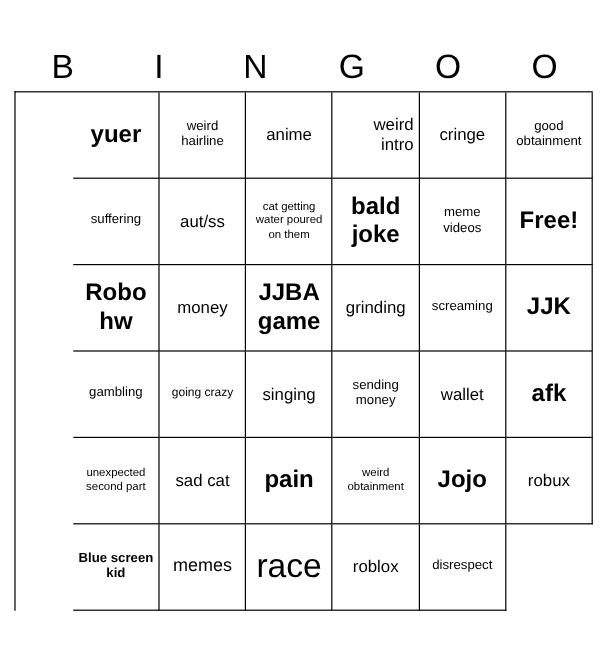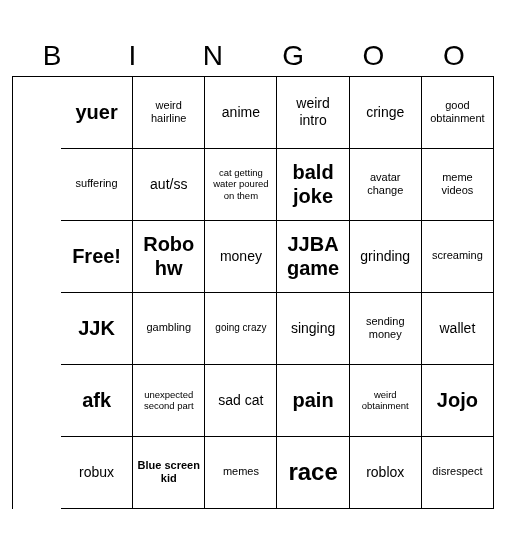--- a/index.html
+++ b/index.html
@@ -58,28 +58,27 @@
       <div class="bingo-header-cell">N</div>
       <div class="bingo-header-cell">G</div>
       <div class="bingo-header-cell">O</div>
       <div class="bingo-header-cell">O</div>
     </div>
   <div class="bingo-grid">
 
   <div class="bingo-cell" style="font-size: 20px; font-weight: bold;">yuer</div>
       <div class="bingo-cell" style="font-size: 11px;">weird hairline</div>
       <div class="bingo-cell" style="font-size: 14px;">anime</div>
-      <div class="bingo-cell" style="font-size: 14px;">weird intro</div>
+      <div class="bingo-cell" style="font-size: 14px; text-align: right;">weird intro</div>
       <div class="bingo-cell" style="font-size: 14px;">cringe</div>
       <div class="bingo-cell" style="font-size: 11px;">good obtainment</div>
       <div class="bingo-cell" style="font-size: 11px;">suffering</div>
       <div class="bingo-cell" style="font-size: 14px; text-align: center;">aut/ss</div>
       <div class="bingo-cell" style="font-size: 9.5px;">cat getting water poured on them</div>
       <div class="bingo-cell" style="font-size: 20px; font-weight: bold;">bald joke</div>
-      <div class="bingo-cell" style="font-size: 11px;">avatar change</div>
       <div class="bingo-cell" style="font-size: 11px;">meme videos</div>
       <div class="bingo-cell" style="font-size: 20px; font-weight: bold;">Free!</div>
       <div class="bingo-cell" style="font-size: 20px; font-weight: bold;">Robo hw</div>
       <div class="bingo-cell" style="font-size: 14px;">money</div>
       <div class="bingo-cell" style="font-size: 20px; font-weight: bold;">JJBA game</div>
       <div class="bingo-cell" style="font-size: 14px;">grinding</div>
       <div class="bingo-cell" style="font-size: 11px;">screaming</div>
       <div class="bingo-cell" style="font-size: 20px; font-weight: bold;">JJK</div>
       <div class="bingo-cell" style="font-size: 11px;">gambling</div>
       <div class="bingo-cell" style="font-size: 10px;">going crazy</div>
@@ -87,18 +86,18 @@
       <div class="bingo-cell" style="font-size: 11px;">sending money</div>
       <div class="bingo-cell" style="font-size: 14px;">wallet</div>
       <div class="bingo-cell" style="font-size: 20px; font-weight: bold;">afk</div>
       <div class="bingo-cell" style="font-size: 9.5px;">unexpected second part</div>
       <div class="bingo-cell" style="font-size: 14px;">sad cat</div>
       <div class="bingo-cell" style="font-size: 20px; font-weight: bold; text-align: center;">pain</div>
       <div class="bingo-cell" style="font-size: 9.5px;">weird obtainment</div>
       <div class="bingo-cell" style="font-size: 20px; font-weight: bold;">Jojo</div>
       <div class="bingo-cell" style="font-size: 14px;">robux</div>
       <div class="bingo-cell" style="font-size: 11px; font-weight: bold;">Blue screen kid</div>
-      <div class="bingo-cell" style="font-size: 11px;">memes</div>
-      <div class="bingo-cell" style="font-size: 24px; font-weight: bold; text-align: center;">race</div>
+      <div class="bingo-cell" style="font-size: 15px;">memes</div>
+      <div class="bingo-cell" style="font-size: 28px; font-weight: normal; text-align: center;">race</div>
       <div class="bingo-cell" style="font-size: 14px;">roblox</div>
       <div class="bingo-cell" style="font-size: 11px;">disrespect</div>
     </div>
 </div>
 
 </body></html>

